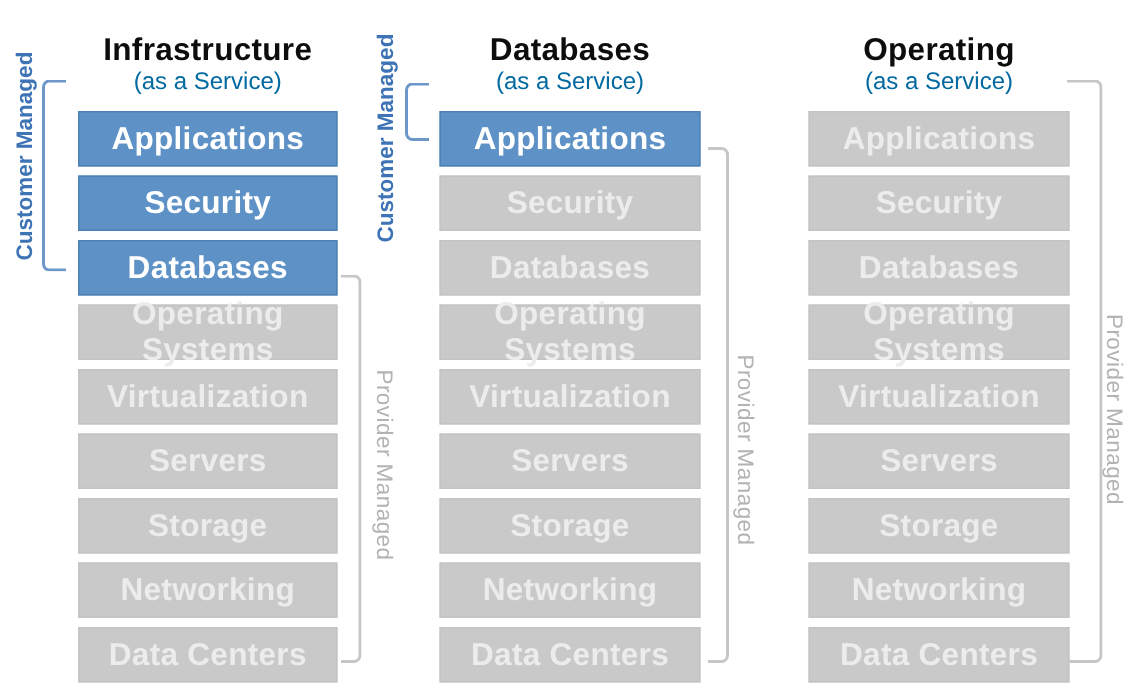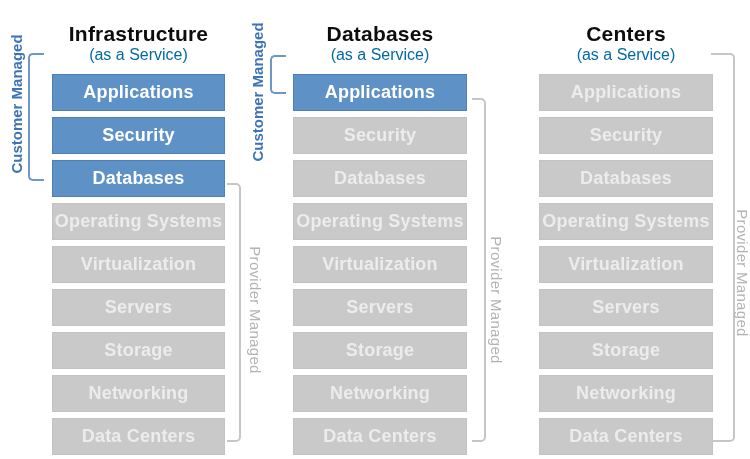--- a/index.html
+++ b/index.html
@@ -15,21 +15,21 @@
   .col-title {
     margin-top:22px; font-size:21px; font-weight:bold; color:#0d0d0d;
     line-height:24px; letter-spacing:0.2px;
   }
   .col-subtitle { font-size:16px; color:#0369a1; line-height:18px; }
 
   .boxes { margin-top:10px; }
   .box {
     height:37px; margin-bottom:6px; box-sizing:border-box;
     display:flex; align-items:center; justify-content:center;
-    font-size:18px; font-weight:bold; letter-spacing:0.2px;
+    font-size:21px; font-weight:bold; letter-spacing:0.2px;
   }
   .box.customer { background:#5e92c6; color:#ffffff; border:1px solid #4d81b4; }
   .box.provider { background:#c9c9c9; color:#ececec; border:1px solid #c3c3c3; }
 
   .bracket { position:absolute; box-sizing:border-box; }
   .bracket.open-right {
     border-left:2px solid; border-top:2px solid; border-bottom:2px solid;
     border-radius:5px 0 0 5px;
   }
   .bracket.open-left {
@@ -89,21 +89,21 @@
       <div class="box provider">Operating Systems</div>
       <div class="box provider">Virtualization</div>
       <div class="box provider">Servers</div>
       <div class="box provider">Storage</div>
       <div class="box provider">Networking</div>
       <div class="box provider">Data Centers</div>
     </div>
   </div>
 
   <div class="column col-software">
-    <div class="col-title">Centers</div>
+    <div class="col-title">Operating</div>
     <div class="col-subtitle">(as a Service)</div>
     <div class="boxes">
       <div class="box provider">Applications</div>
       <div class="box provider">Security</div>
       <div class="box provider">Databases</div>
       <div class="box provider">Operating Systems</div>
       <div class="box provider">Virtualization</div>
       <div class="box provider">Servers</div>
       <div class="box provider">Storage</div>
       <div class="box provider">Networking</div>

